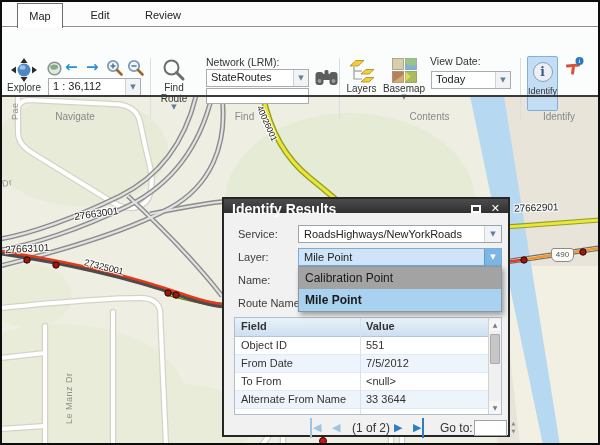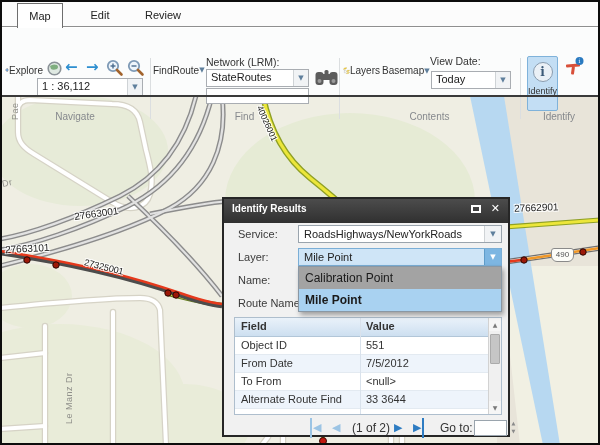--- a/index.html
+++ b/index.html
@@ -17,39 +17,39 @@
   .ribbon{position:absolute;left:0;top:28px;width:600px;height:67px;background:#fbfcfc;z-index:9}
   .sep{position:absolute;top:30px;height:61px;width:1px;background:#dbdee0;z-index:9}
   .grouplabel{position:absolute;top:83px;font-size:10px;color:#86898d;text-align:center;z-index:9}
   .rlabel{position:absolute;font-size:10.5px;color:#333;white-space:nowrap;z-index:9}
   .btnlabel{font-size:10px;color:#333;text-align:center}
   .combo{position:absolute;background:#fff;border:1px solid #a9adb2;z-index:9}
   .combo .ctxt{position:absolute;left:4px;top:1px;font-size:11px;color:#222;white-space:nowrap}
   .combo .cbtn{position:absolute;right:0;top:0;bottom:0;width:15px;background:#f1f3f5;border-left:1px solid #cfd3d6;color:#5f7f9c;font-size:7px;text-align:center;font-family:"DejaVu Sans",sans-serif;display:flex;align-items:center;justify-content:center}
   .glyph{font-family:"DejaVu Sans",sans-serif}
   .arrowglyph{position:absolute;font-family:"DejaVu Sans",sans-serif;font-weight:bold;color:#2e8fd0;font-size:15px;z-index:9}
-  .ribbonbtn{position:absolute;display:flex;flex-direction:row;align-items:center;z-index:9}
+  .ribbonbtn{position:absolute;display:flex;flex-direction:column;align-items:center;z-index:9}
   .ddown{font-family:"DejaVu Sans",sans-serif;font-size:7px;color:#5f7f9c;line-height:6px}
   .identify-btn{position:absolute;left:527px;top:28px;width:31px;height:55px;background:#c3def4;border:1px solid #7fb2da;border-radius:2px;display:flex;flex-direction:column;align-items:center;z-index:9}
   .icircle{margin-top:5px;width:20px;height:20px;border-radius:50%;border:1.5px solid #8a9cae;background:#eaf0f6;color:#3c5a78;font-family:"DejaVu Serif",serif;font-size:12px;font-weight:bold;display:flex;align-items:center;justify-content:center}
   .identify-btn .btnlabel{font-size:9px;margin-top:4px}
   .mapdivider{position:absolute;left:0;top:95px;width:600px;height:2px;background:#3a3a3a;z-index:9}
 
   
   .mapwrap{position:absolute;left:0;top:96px;width:600px;height:349px;z-index:1}
   .maplabel{position:absolute;font-size:10px;color:#222;white-space:nowrap;z-index:4;text-shadow:1px 1px 0 #fff,-1px -1px 0 #fff,1px -1px 0 #fff,-1px 1px 0 #fff}
   .streetlabel{position:absolute;font-size:9px;color:#8f8f8a;white-space:nowrap;z-index:3;letter-spacing:.5px}
   .shield{position:absolute;left:551px;top:248px;width:23px;height:14px;background:#fdfdf8;border:1.5px solid #8a8a8a;border-radius:3px 3px 6px 6px;font-size:8px;color:#555;text-align:center;line-height:11px;z-index:4}
 
   
   .zslider{position:absolute;z-index:6}
 
   
   .dialog{position:absolute;left:222px;top:197px;width:288px;height:240px;background:#f1f1f1;border:2px solid #262626;z-index:20;font-size:11px;color:#333}
-  .dtitle{position:absolute;left:0;top:0;right:0;height:24px;background:linear-gradient(#4c4c4c,#303030);color:#fff;font-weight:bold;font-size:10px;line-height:20px;padding-left:8px}
+  .dtitle{position:absolute;left:0;top:0;right:0;height:14px;background:linear-gradient(#4c4c4c,#303030);color:#fff;font-weight:bold;font-size:14px;line-height:20px;padding-left:8px}
   .dmax{position:absolute;right:27px;top:6px;width:10px;height:8px;border:2px solid #fff}
   .dclose{position:absolute;right:8px;top:3px;color:#fff;font-size:11px;font-weight:bold;font-family:"DejaVu Sans",sans-serif}
   .dlabel{position:absolute;left:14px;font-size:11px;color:#3a3a3a}
   .dcombo{position:absolute;left:74px;width:204px;height:18px;background:#fff;border:1px solid #9aa4ad}
   .dcombo .ctxt{position:absolute;left:5px;top:2px;font-size:11px;white-space:nowrap;color:#222}
   .dcombo .cbtn{position:absolute;right:0;top:0;bottom:0;width:17px;background:#f1f3f5;border-left:1px solid #cfd3d6;color:#5f7f9c;font-size:7px;display:flex;align-items:center;justify-content:center;font-family:"DejaVu Sans",sans-serif}
   .dcombo.active{background:#cfe5f7;border-color:#7aaed6}
   .dcombo.active .cbtn{background:#7db6e2;border-left-color:#5f9cc9;color:#fff}
   .ddlist{position:absolute;left:74px;top:86px;width:204px;background:#a3a3a3;border:1px solid #8a97a3;box-shadow:2px 3px 5px rgba(0,0,0,.35);z-index:5}
   .dditem{height:22px;line-height:22px;padding-left:6px;font-size:12px;color:#1a1a1a;white-space:nowrap}
@@ -107,21 +107,21 @@
       <circle cx="7" cy="7" r="5.2" fill="#eef5fb" stroke="#7e9ab6" stroke-width="1.8"></circle>
       <line x1="11" y1="11" x2="15.5" y2="15.5" stroke="#a2632c" stroke-width="2.6" stroke-linecap="round"></line>
       <line x1="4.5" y1="7" x2="9.5" y2="7" stroke="#4a6c8e" stroke-width="1.4"></line>
       <line x1="7" y1="4.5" x2="7" y2="9.5" stroke="#4a6c8e" stroke-width="1.4"></line>
     </svg>
     <svg style="position:absolute;left:127px;top:31px;z-index:9" width="18" height="18" viewBox="0 0 18 18">
       <circle cx="7" cy="7" r="5.2" fill="#eef5fb" stroke="#7e9ab6" stroke-width="1.8"></circle>
       <line x1="11" y1="11" x2="15.5" y2="15.5" stroke="#a2632c" stroke-width="2.6" stroke-linecap="round"></line>
       <line x1="4.5" y1="7" x2="9.5" y2="7" stroke="#4a6c8e" stroke-width="1.4"></line>
     </svg>
-    <div class="combo" style="left:37px;top:50px;width:106px;height:18px">
+    <div class="combo" style="left:48px;top:50px;width:93px;height:18px">
       <span class="ctxt">1 : 36,112</span>
       <span class="cbtn">
           <span>▼</span>
         </span>
     </div>
     <div class="grouplabel" style="left:0;width:150px">Navigate</div>
     <div class="sep" style="left:150px"></div>
 
     <div class="ribbonbtn" style="left:153px;top:30px;width:42px">
       <svg width="24" height="24" viewBox="0 0 24 24">
@@ -347,21 +347,21 @@
       </div>
       <div class="tr alt">
         <span class="td1">From Date</span>
           <span class="td2">7/5/2012</span>
       </div>
       <div class="tr">
         <span class="td1">To From</span>
           <span class="td2">&lt;null&gt;</span>
       </div>
       <div class="tr alt">
-        <span class="td1">Alternate Route Find</span>
+        <span class="td1">Alternate From Name</span>
           <span class="td2">33 3644</span>
       </div>
       <div class="tr partial"></div>
       <div class="tsb">
         <div class="sbb" style="top:0"><span>▲</span></div>
         <div class="sbthumb"></div>
         <div class="sbb" style="bottom:0"><span>▼</span></div>
       </div>
     </div>
 

